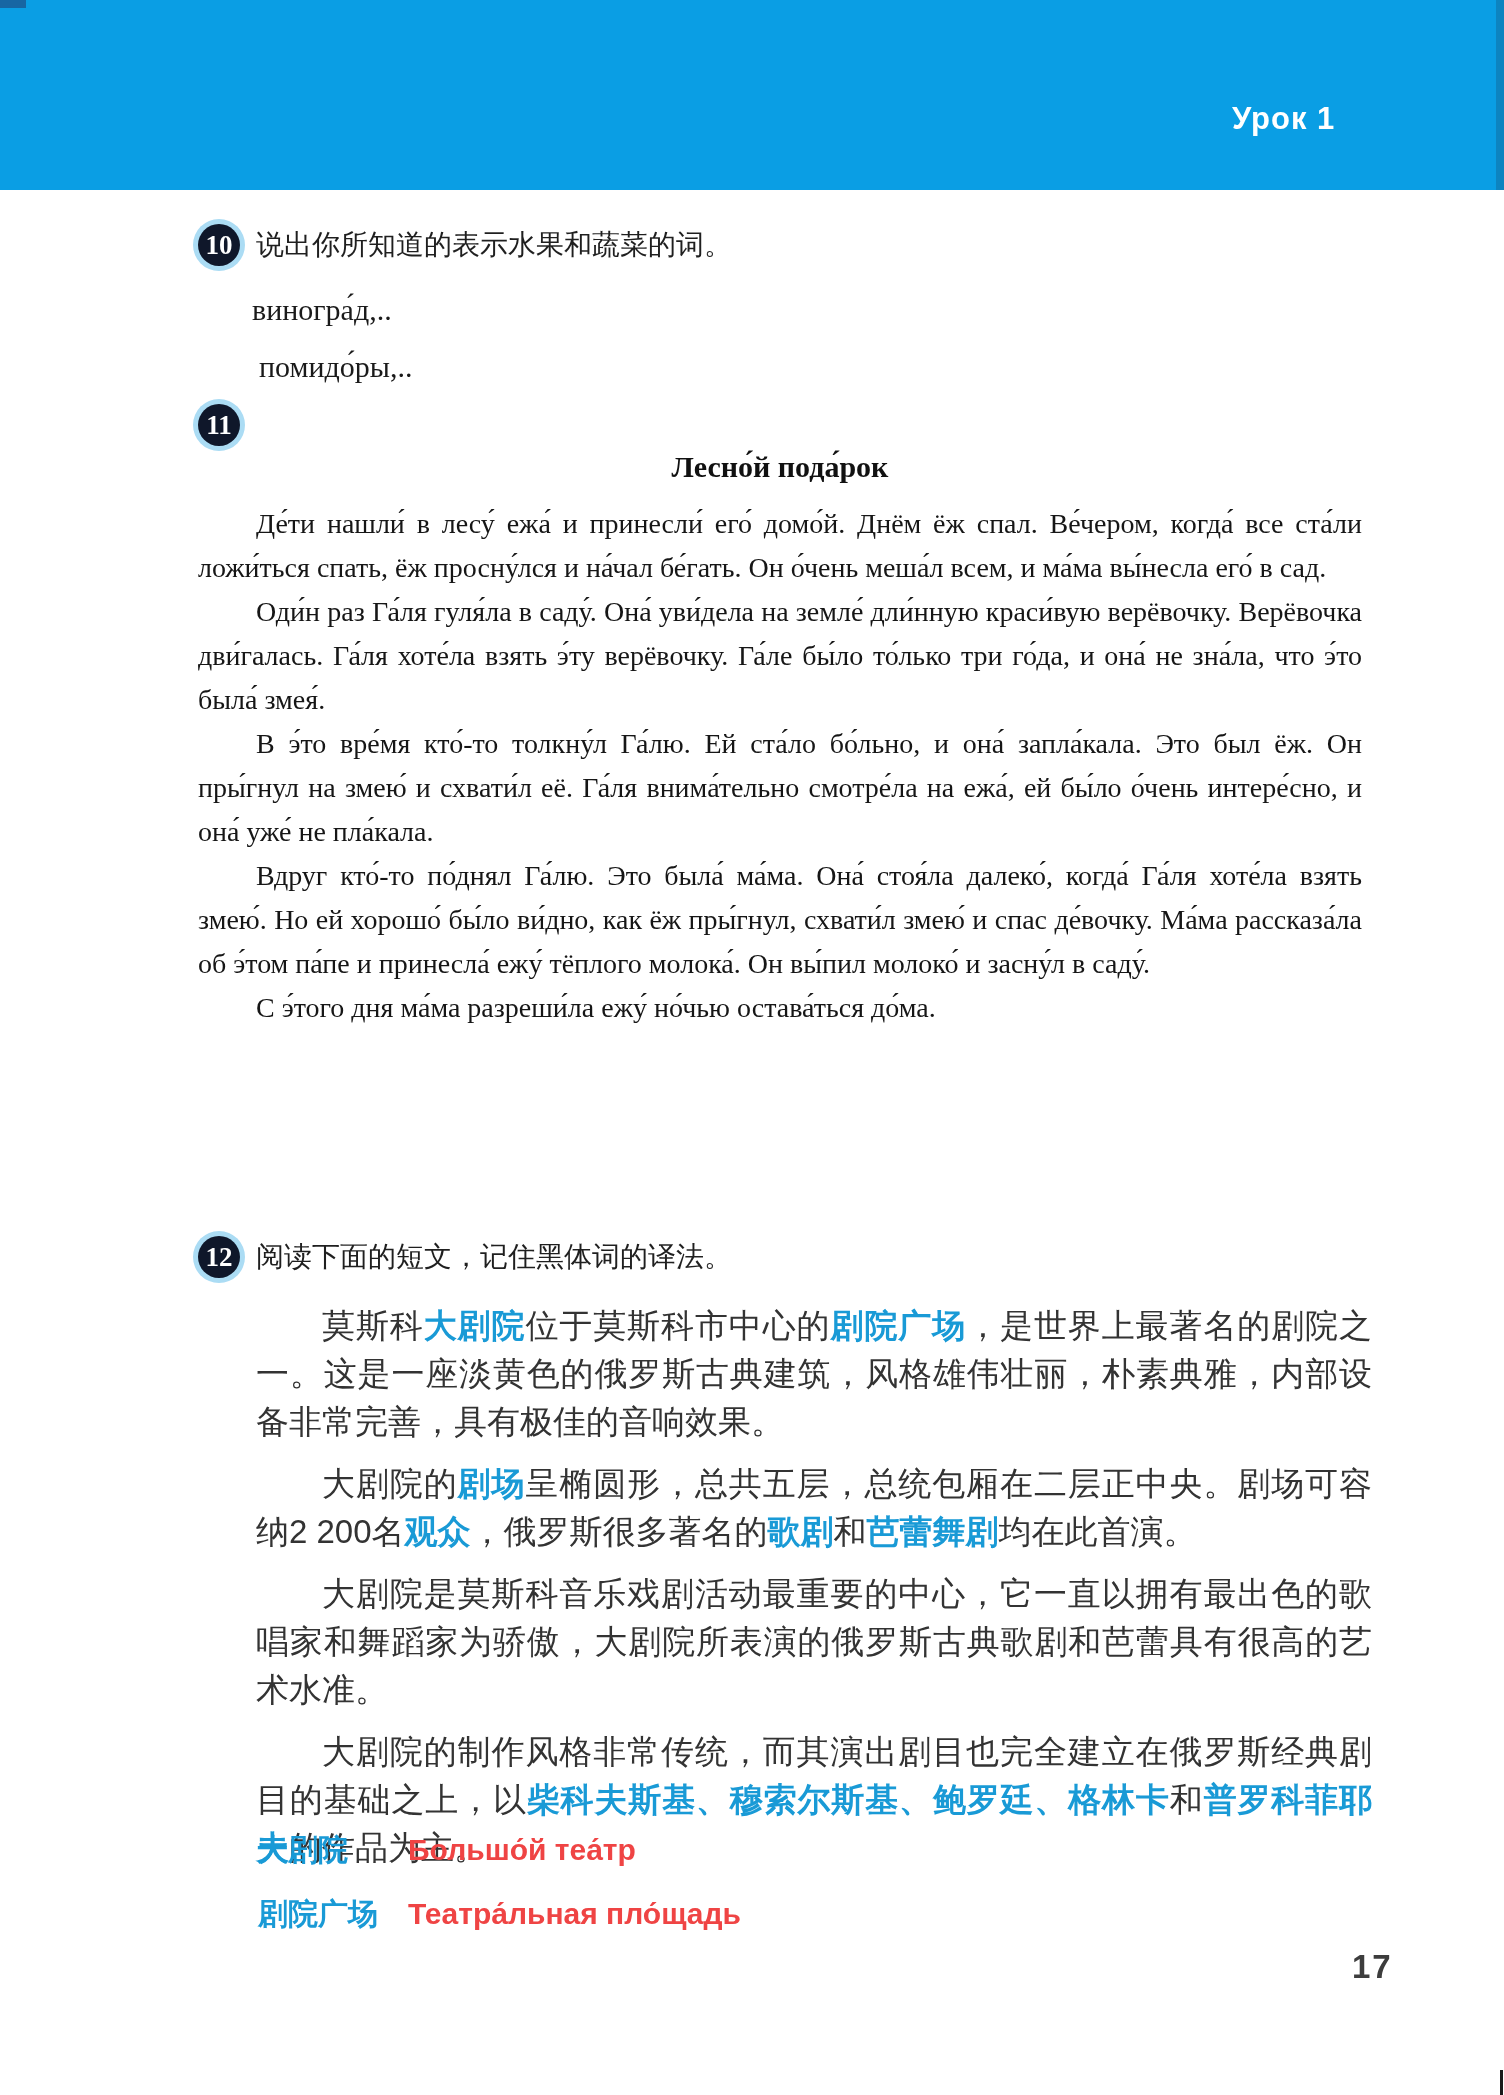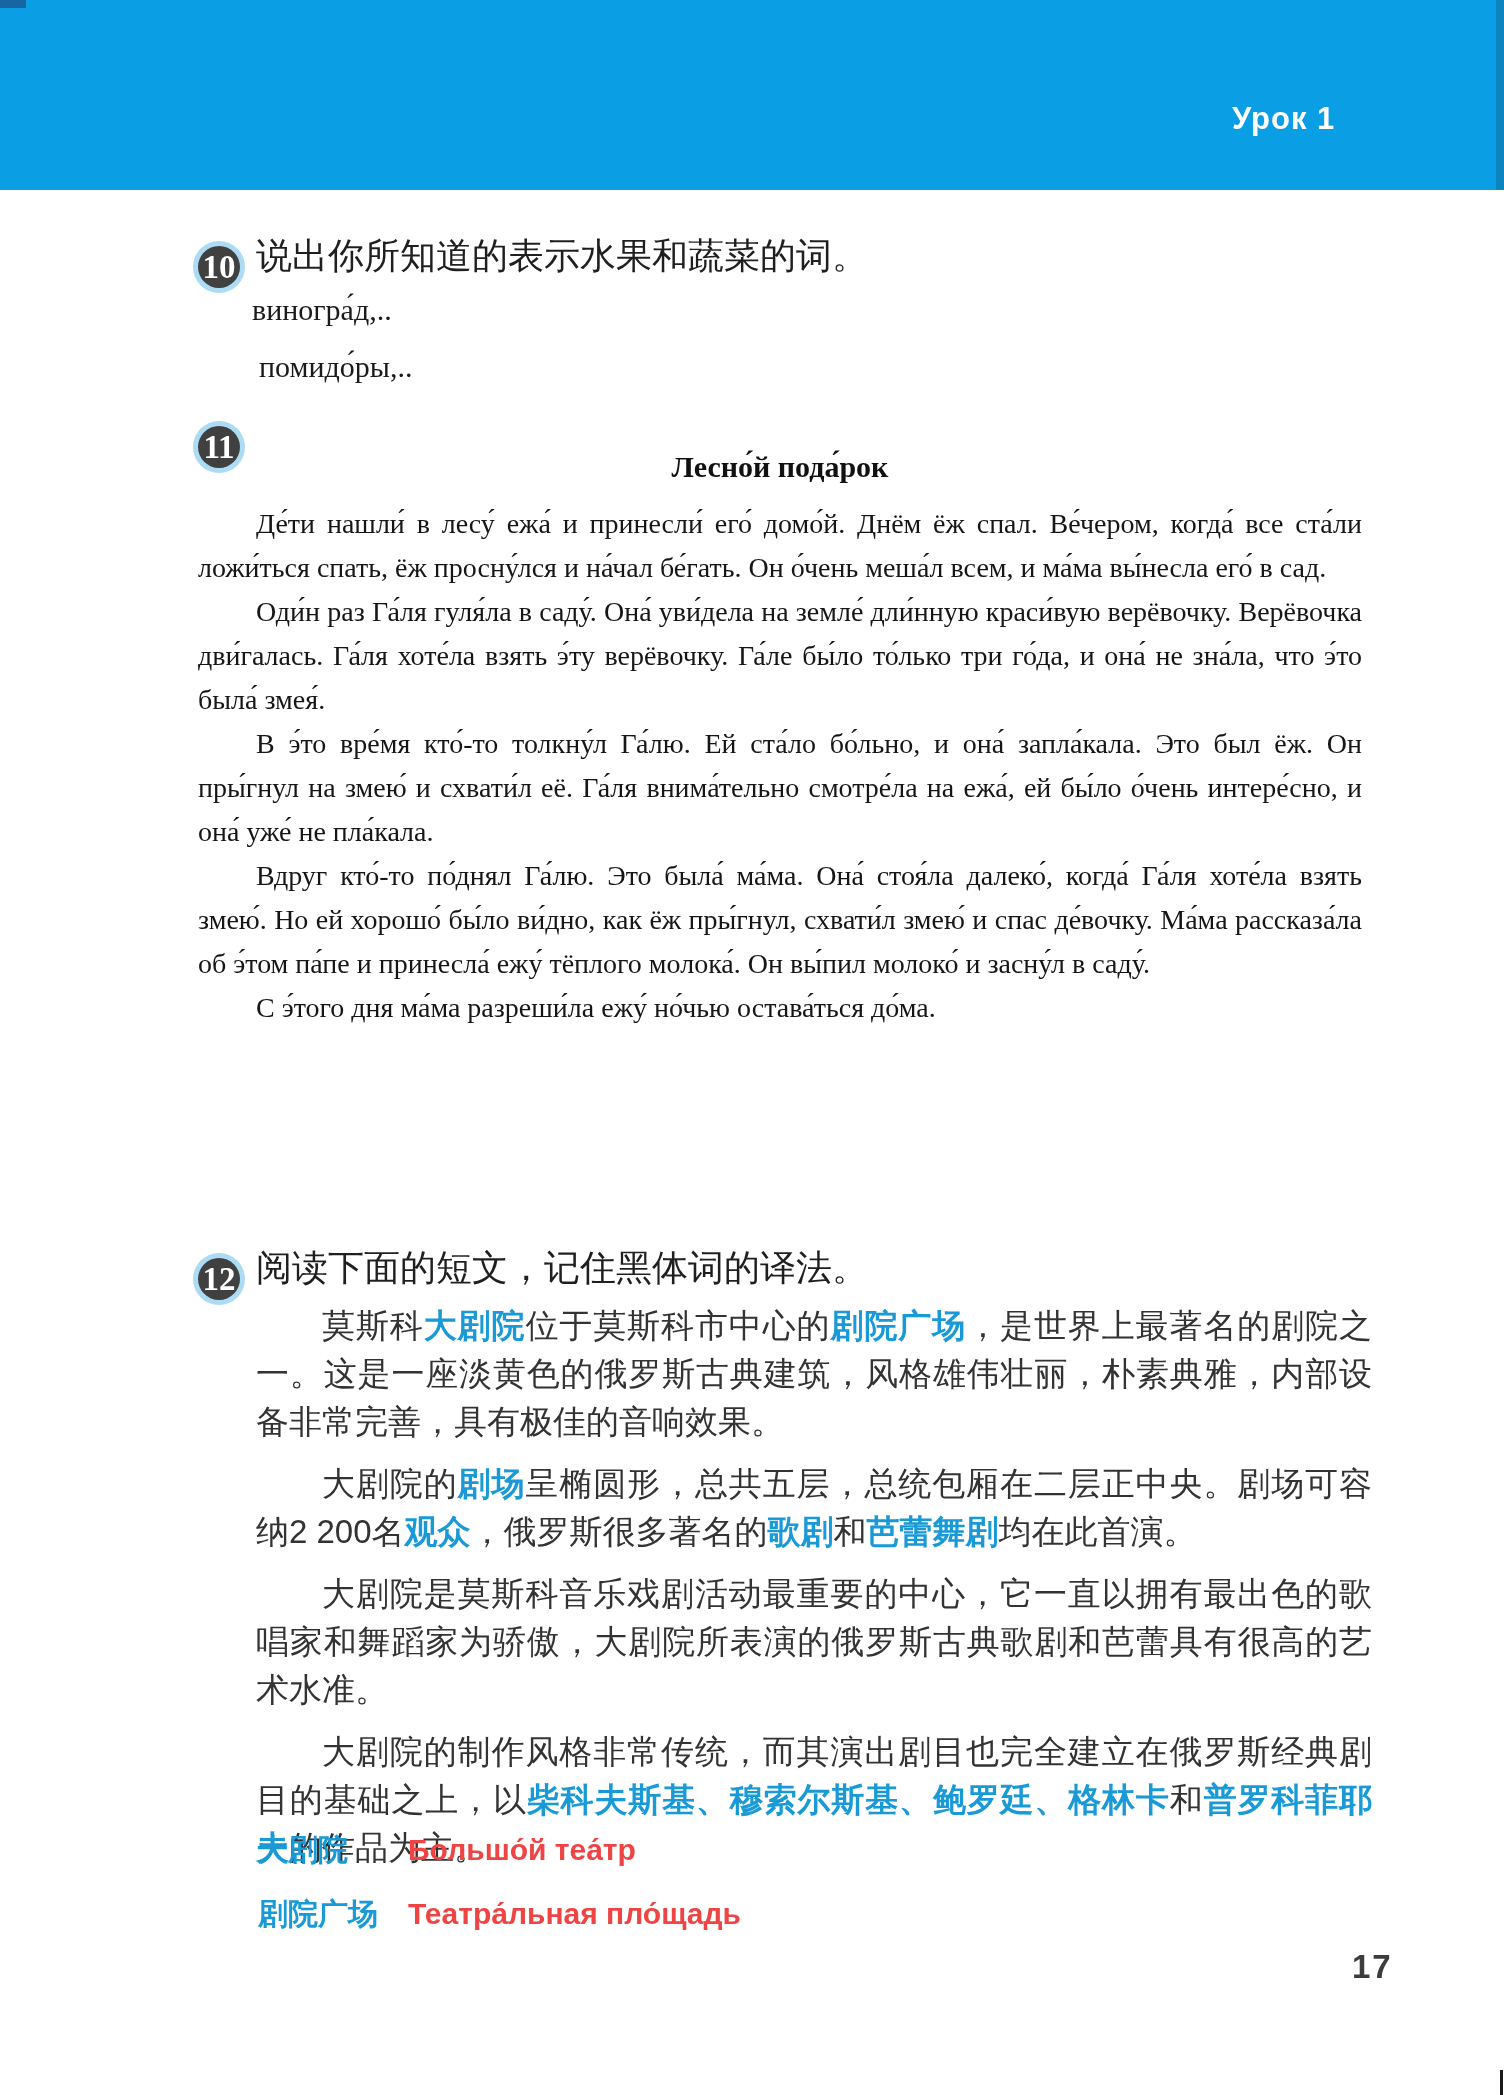--- a/index.html
+++ b/index.html
@@ -6,24 +6,24 @@
   .page{position:relative;width:1504px;height:2095px;background:#ffffff;overflow:hidden;
         font-family:"Liberation Sans",sans-serif;}
   
   .band{position:absolute;left:0;top:0;width:1504px;height:190px;background:#0a9ee4;}
   .corner-notch{position:absolute;left:0;top:0;width:26px;height:8px;background:#1766a3;}
   .band-edge{position:absolute;left:1496px;top:0;width:8px;height:190px;background:#0d84c0;}
   .lesson{position:absolute;left:1232px;top:101px;color:#ffffff;font-size:31px;font-weight:bold;
           letter-spacing:1px;font-family:"Liberation Sans",sans-serif;}
   
   .ex{position:absolute;left:198px;display:flex;align-items:center;gap:16px;}
-  .badge{width:42px;height:42px;border-radius:50%;background:#404040;box-shadow:0 0 0 5px #abdcf4;
+  .badge{width:42px;height:42px;border-radius:50%;background:#0f172a;box-shadow:0 0 0 5px #abdcf4;
          color:#ffffff;display:flex;align-items:center;justify-content:center;
-         font-family:"Liberation Serif",serif;font-weight:bold;font-size:33px;flex:0 0 auto;margin-top:22px;}
-  .ex-label{color:#1f1f1f;font-size:36px;white-space:nowrap;}
+         font-family:"Liberation Serif",serif;font-weight:bold;font-size:27px;flex:0 0 auto;}
+  .ex-label{color:#1f1f1f;font-size:28px;white-space:nowrap;}
   .ex-label.song{font-family:"Liberation Serif",serif;}
   .ex-label.hei{font-family:"Liberation Sans",sans-serif;}
   
   .item{position:absolute;left:252px;color:#1a1a1a;font-size:30px;
         font-family:"Liberation Serif",serif;}
   
   .story-title{position:absolute;left:198px;top:450px;width:1164px;text-align:center;
                color:#111;font-size:30px;font-weight:bold;font-family:"Liberation Serif",serif;}
   .passage{position:absolute;left:198px;top:502px;width:1164px;}
   .passage p{margin:0;text-indent:58px;text-align:justify;color:#161616;

